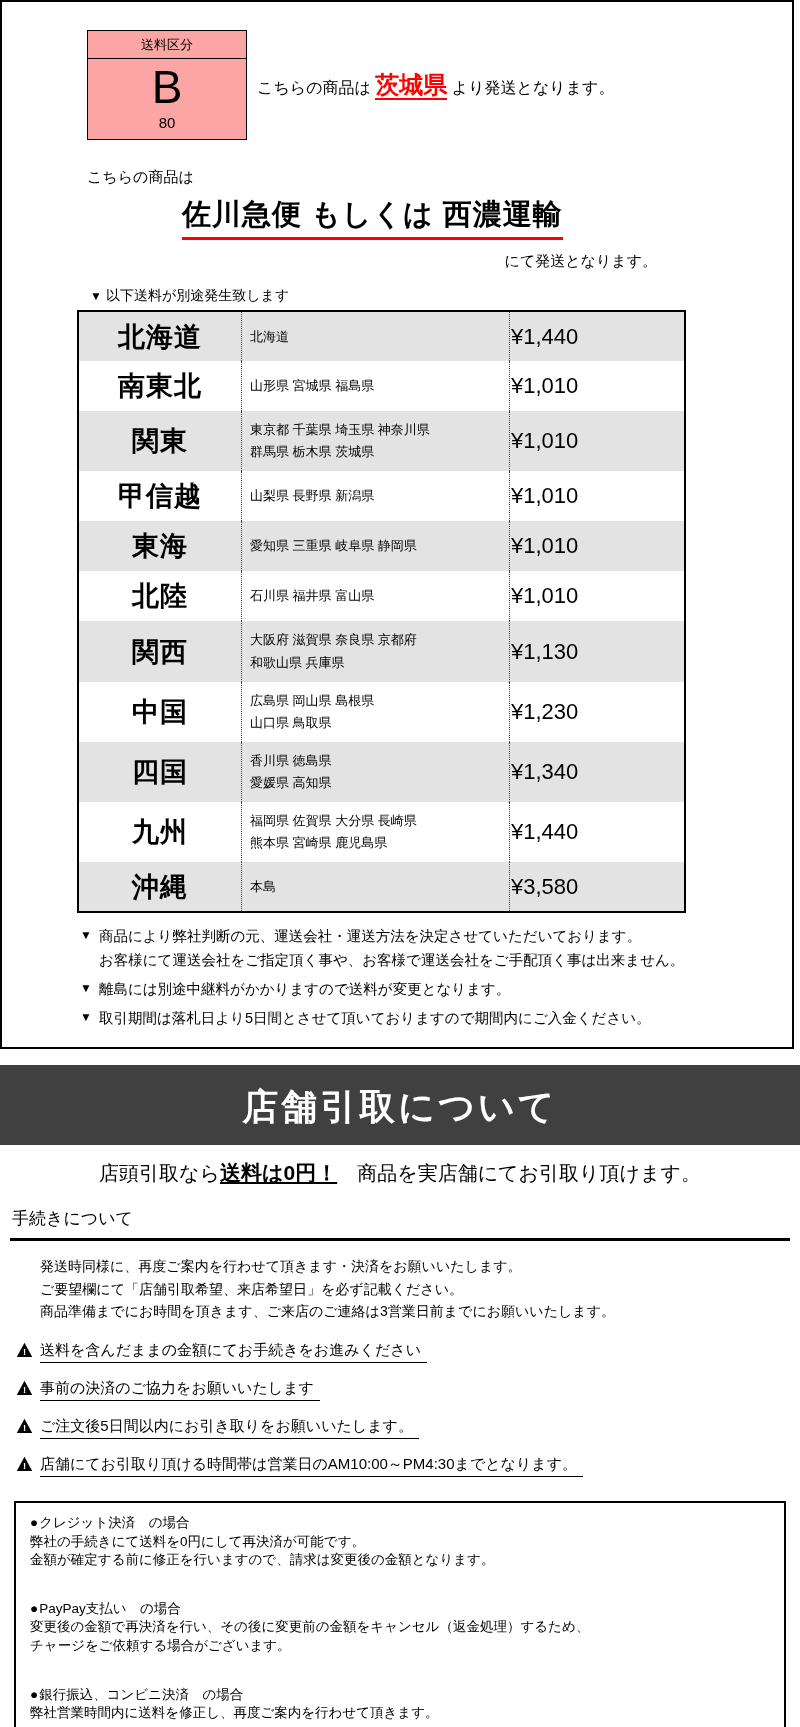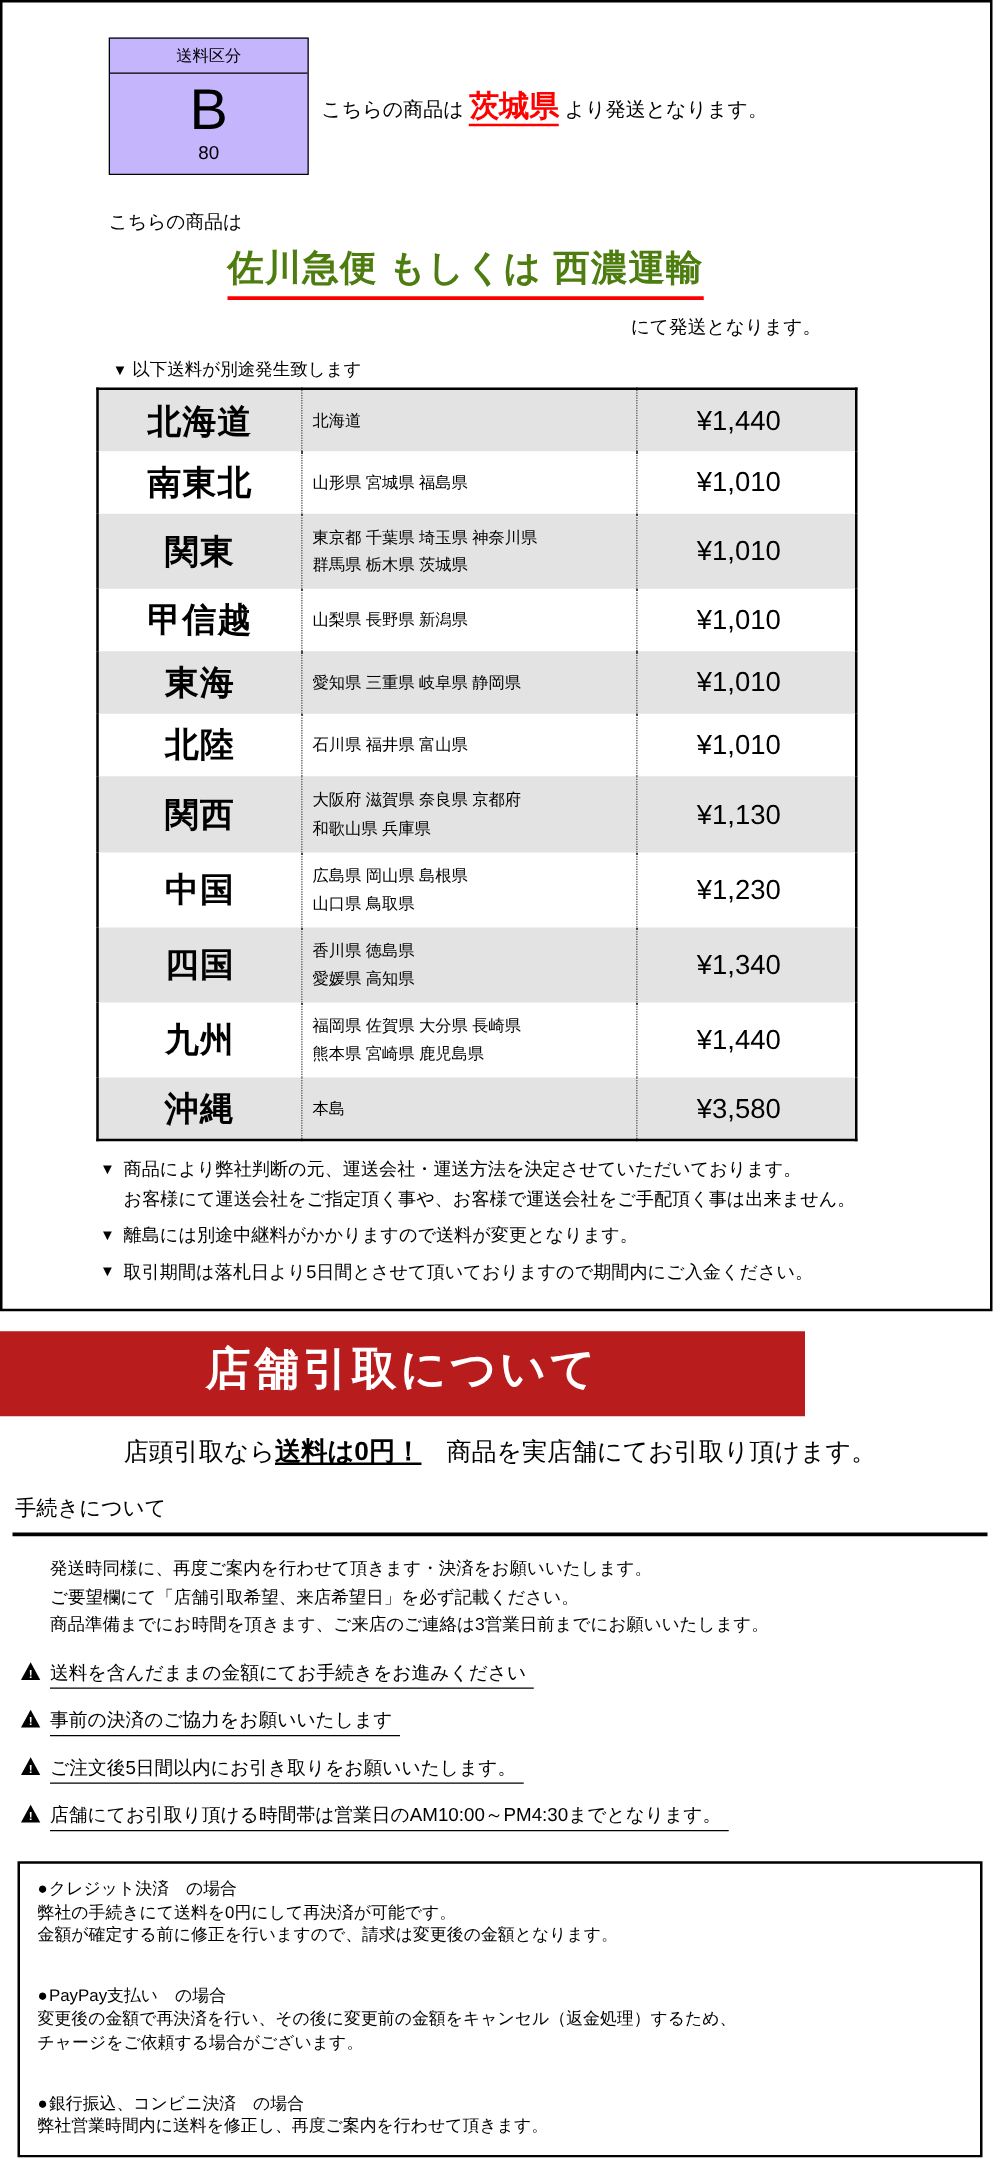--- a/index.html
+++ b/index.html
@@ -9,61 +9,61 @@
     color:#000;
   }
   
   .upper {
     box-sizing:border-box;
     width:794px;
     border:2px solid #000;
     padding:28px 0 16px 0;
   }
   .top-row { display:flex; align-items:center; margin-left:85px; }
-  .class-box { width:158px; border:1px solid #000; text-align:center; background:#c4b5fd; }
+  .class-box { width:158px; border:1px solid #000; text-align:center; background:#fca5a5; }
   .class-box-header { border-bottom:1px solid #000; font-size:13px; padding:5px 0 4px; }
   .class-box-body { padding:4px 0 8px; }
   .class-letter { font-size:46px; line-height:1.05; }
   .class-size { font-size:15px; margin-top:3px; }
   .origin-line { margin-left:10px; font-size:16px; white-space:nowrap; }
   .origin-highlight {
     color:#ff0000; font-weight:bold; font-size:24px;
     border-bottom:2px solid #ff0000; padding-bottom:0px;
   }
   .carrier-intro { margin:28px 0 0 85px; font-size:15px; }
   .carrier-names {
     display:inline-block; margin:8px 0 0 180px;
-    font-size:29px; font-weight:bold; color:#4d7c0f;
+    font-size:29px; font-weight:bold; color:#000000;
     border-bottom:3px solid #ff0000; padding-bottom:2px; letter-spacing:1px;
   }
   .carrier-outro { width:655px; text-align:right; font-size:15px; margin-top:12px; }
   .table-caption { margin:16px 0 5px 88px; font-size:14px;font-family:Liberation Serif, serif; }
   .table-caption .marker { font-size:12px; margin-right:4px; }
 
   table.shipping {
     border-collapse:collapse; margin-left:75px;
     width:575px; border:2px solid #000; table-layout:fixed;
   }
   table.shipping tr { height:50px;padding-left:32px; }
   table.shipping tr:nth-child(odd) { background:#e3e3e3; }
   td.region { width:160px; text-align:center; font-size:27px; font-weight:bold; letter-spacing:1px; vertical-align:middle; }
   td.prefs  { width:255px; border-left:1px dotted #444; font-size:13px; padding:8px 4px 8px 8px; line-height:1.7; vertical-align:middle; }
-  td.price  { width:160px; border-left:1px dotted #444; text-align:center; font-size:22px; padding-right:13px; vertical-align:middle; }
+  td.price  { width:160px; border-left:1px dotted #444; text-align:left; font-size:22px; padding-right:13px; vertical-align:middle; }
 
   .notes { margin:12px 0 0 78px; font-size:14.5px; }
   .note { display:flex; margin-top:5px; }
   .note-marker { font-size:12px; margin:3px 7px 0 0; flex:0 0 auto; }
   .note-lines div { line-height:1.65; }
 
   
   .banner {
-    margin-top:16px; width:644px; background:#b91c1c;
+    margin-top:16px; width:800px; background:#404040;
     color:#fff; text-align:center;
     font-size:36px; font-weight:bold; letter-spacing:3px;
-    padding:6px 0 13px;
+    padding:18px 0 13px;
   }
 
   
   .lower { padding:6px 10px 0; }
   .pickup-lead { text-align:center; font-size:20px; margin-top:8px; }
   .pickup-highlight { font-weight:bold; font-size:21px; text-decoration:underline; }
   .proc-heading {
     font-size:17px; font-weight:normal;
     margin:20px 0 0 0; padding:0 0 8px 2px;
     border-bottom:3px solid #000;

